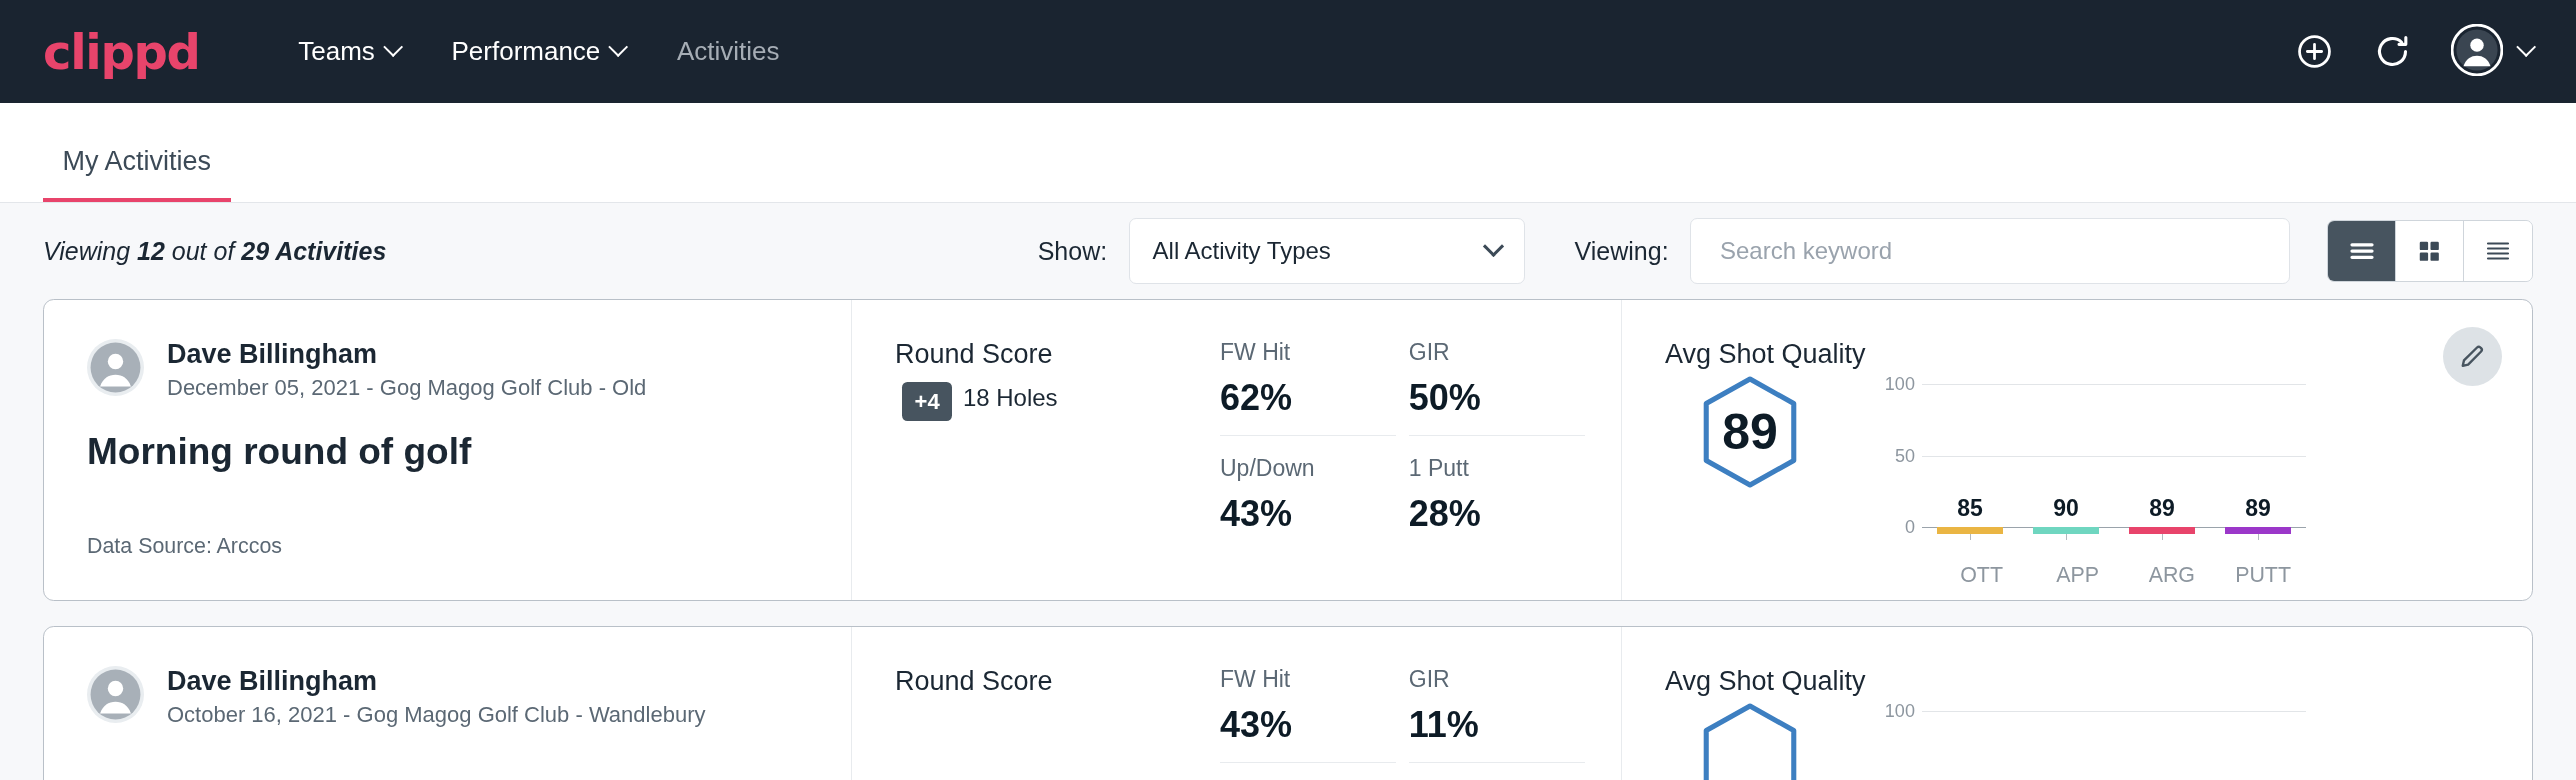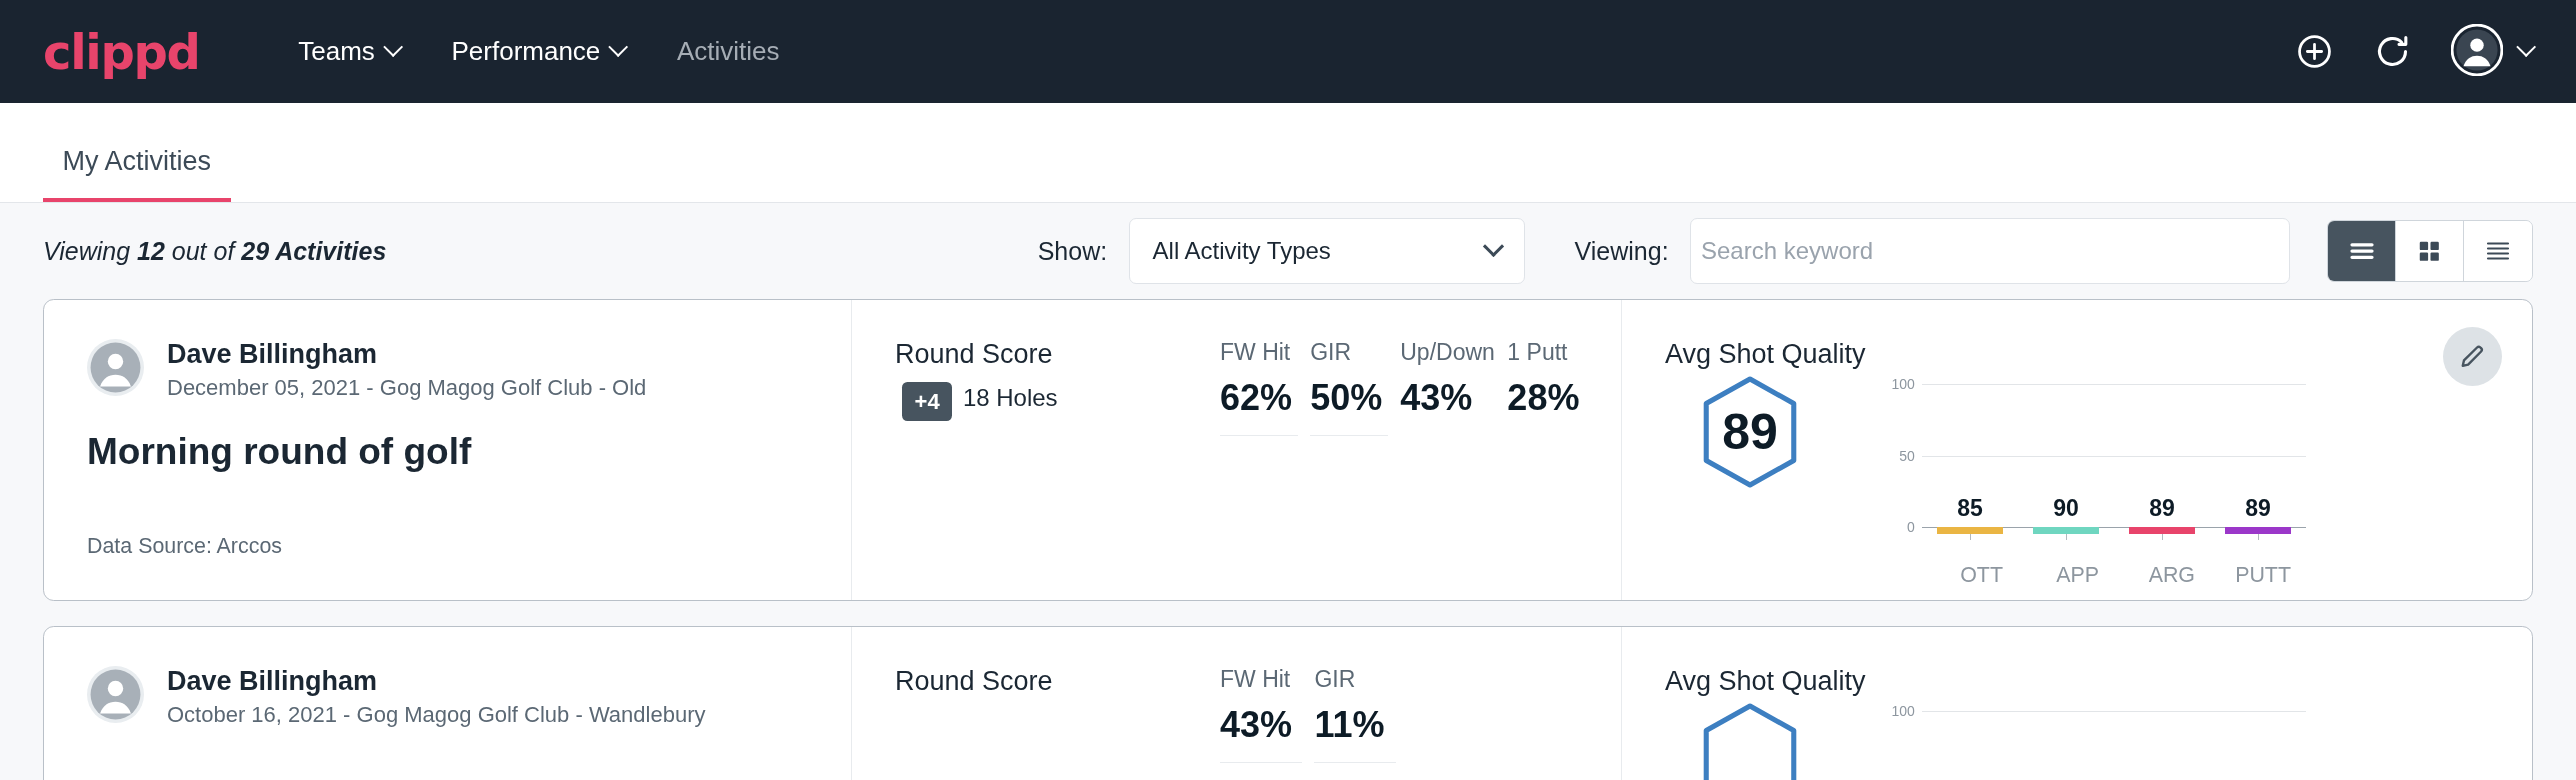--- a/index.html
+++ b/index.html
@@ -107,21 +107,21 @@
     width: 15px; height: 15px;
     border-right: 3.6px solid #3c4a57;
     border-bottom: 3.6px solid #3c4a57;
     transform: rotate(45deg) translate(-3.6px,-3.6px);
   }
   .search {
     width: 600px; height: 66px;
     background: #ffffff;
     border: 0.9px solid #dfe3e8;
     border-radius: 7.1px;
-    padding: 0 10px;
+    padding: 0 29px;
     font-size: 24px; color: #1b2733;
     font-family: "Liberation Sans", sans-serif;
     margin-right: 37px;
   }
   .search::placeholder { color: #9aa3ad; }
   .viewtoggle {
     display: flex;
     border: 0.9px solid #cfd5db;
     border-radius: 7.1px;
     overflow: hidden;
@@ -191,21 +191,21 @@
     align-self: flex-start;
     margin-left: 7.1px;
     margin-top: 5.4px;
   }
   .holes { font-size: 24px; color: #1b2733; margin-left: 10.7px; margin-bottom: 9px; }
 
   .col-stats {
     width: 402px;
     padding: 39px 36px 0 0;
     display: grid;
-    grid-template-columns: 1fr 1fr 1fr 1fr;
+    grid-template-columns: 1fr 1fr;
     grid-template-rows: auto auto;
     column-gap: 12.5px;
     align-content: start;
     border-right: 0.9px solid #e8ebee;
   }
   .stat { padding-bottom: 16px; }
   .stat.bordered { border-bottom: 0.9px solid #e8ebee; margin-bottom: 19.6px; }
   .stat-label { font-size: 23px; color: #5b6874; }
   .stat-val { font-size: 36px; font-weight: 700; color: #0d1b26; margin-top: 10.7px; }
 
@@ -223,21 +223,21 @@
     line-height: 114px;
   }
 
   
   .chart { flex: 1; display: flex; margin-left: 18px; padding-top: 9px; }
   .yaxis {
     width: 52px; height: 143px; position: relative; flex: none;
   }
   .ytick {
     position: absolute; right: 7.1px;
-    font-size: 14px; color: #8d969f;
+    font-size: 18px; color: #8d969f;
     transform: translateY(-50%);
   }
   .plot { position: relative; flex: 1; max-width: 384px; }
   .gridline {
     position: absolute; left: 0; right: 0; height: 0.9px; background: #e2e5e8;
   }
   .gridline.base { background: #9aa3ab; }
   .bars {
     position: relative;
     height: 143px;

